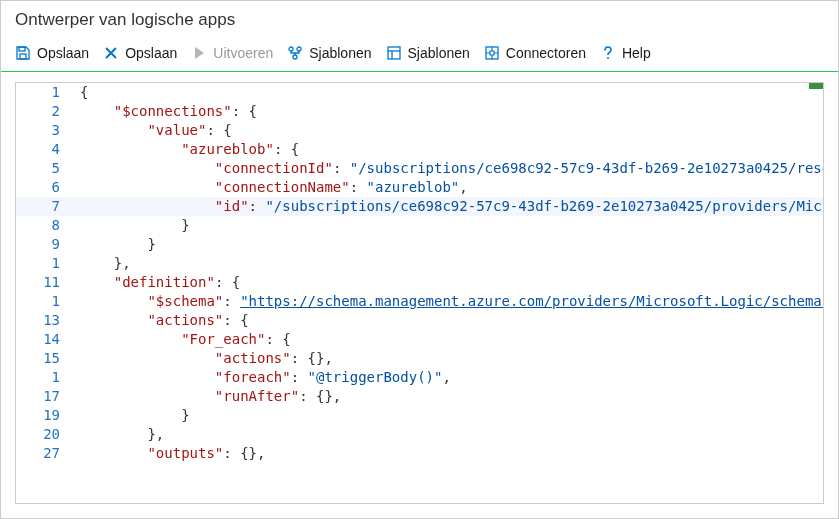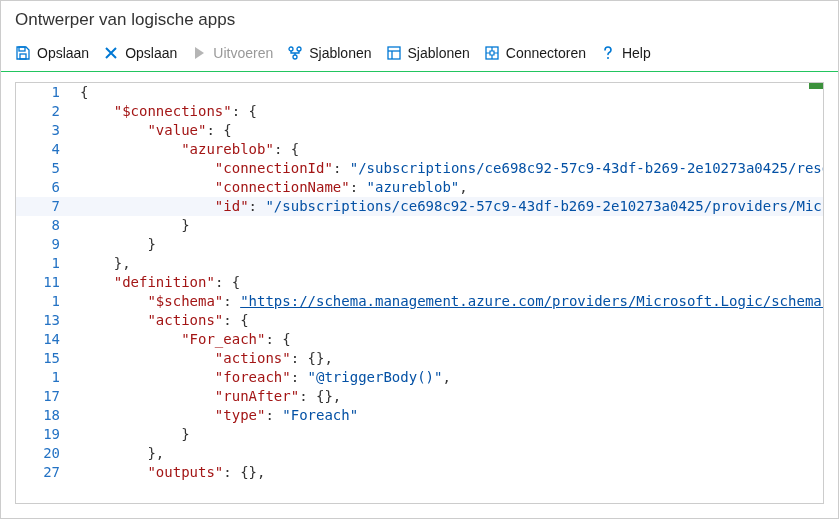--- a/index.html
+++ b/index.html
@@ -124,21 +124,20 @@
           <div class="code-line"><div class="lineno">8</div><div class="code"><span class="tok-punct">            }</span></div></div>
           <div class="code-line"><div class="lineno">9</div><div class="code"><span class="tok-punct">        }</span></div></div>
           <div class="code-line"><div class="lineno">1</div><div class="code"><span class="tok-punct">    },</span></div></div>
           <div class="code-line"><div class="lineno">11</div><div class="code"><span class="tok-punct">    </span><span class="tok-key">"definition"</span><span class="tok-punct">: {</span></div></div>
           <div class="code-line"><div class="lineno">1</div><div class="code"><span class="tok-punct">        </span><span class="tok-key">"$schema"</span><span class="tok-punct">: </span><span class="tok-link">"https://schema.management.azure.com/providers/Microsoft.Logic/schemas/20</span></div></div>
           <div class="code-line"><div class="lineno">13</div><div class="code"><span class="tok-punct">        </span><span class="tok-key">"actions"</span><span class="tok-punct">: {</span></div></div>
           <div class="code-line"><div class="lineno">14</div><div class="code"><span class="tok-punct">            </span><span class="tok-key">"For_each"</span><span class="tok-punct">: {</span></div></div>
           <div class="code-line"><div class="lineno">15</div><div class="code"><span class="tok-punct">                </span><span class="tok-key">"actions"</span><span class="tok-punct">: {},</span></div></div>
           <div class="code-line"><div class="lineno">1</div><div class="code"><span class="tok-punct">                </span><span class="tok-key">"foreach"</span><span class="tok-punct">: </span><span class="tok-string">"@triggerBody()"</span><span class="tok-punct">,</span></div></div>
           <div class="code-line"><div class="lineno">17</div><div class="code"><span class="tok-punct">                </span><span class="tok-key">"runAfter"</span><span class="tok-punct">: {},</span></div></div>
-          <div class="code-line"><div class="lineno">18</div><div class="code"><span class="tok-punct">                </span><span class="tok-key">"type"</span><span class="tok-punct">: </span><span class="tok-string">"Foreach"</span></div></div>
           <div class="code-line"><div class="lineno">19</div><div class="code"><span class="tok-punct">            }</span></div></div>
           <div class="code-line"><div class="lineno">20</div><div class="code"><span class="tok-punct">        },</span></div></div>
           <div class="code-line"><div class="lineno">27</div><div class="code"><span class="tok-punct">        </span><span class="tok-key">"outputs"</span><span class="tok-punct">: {},</span></div></div>
         </div>
       <div class="minimark"></div>
     </div>
   </div>
 </div>
 
 </body></html>

